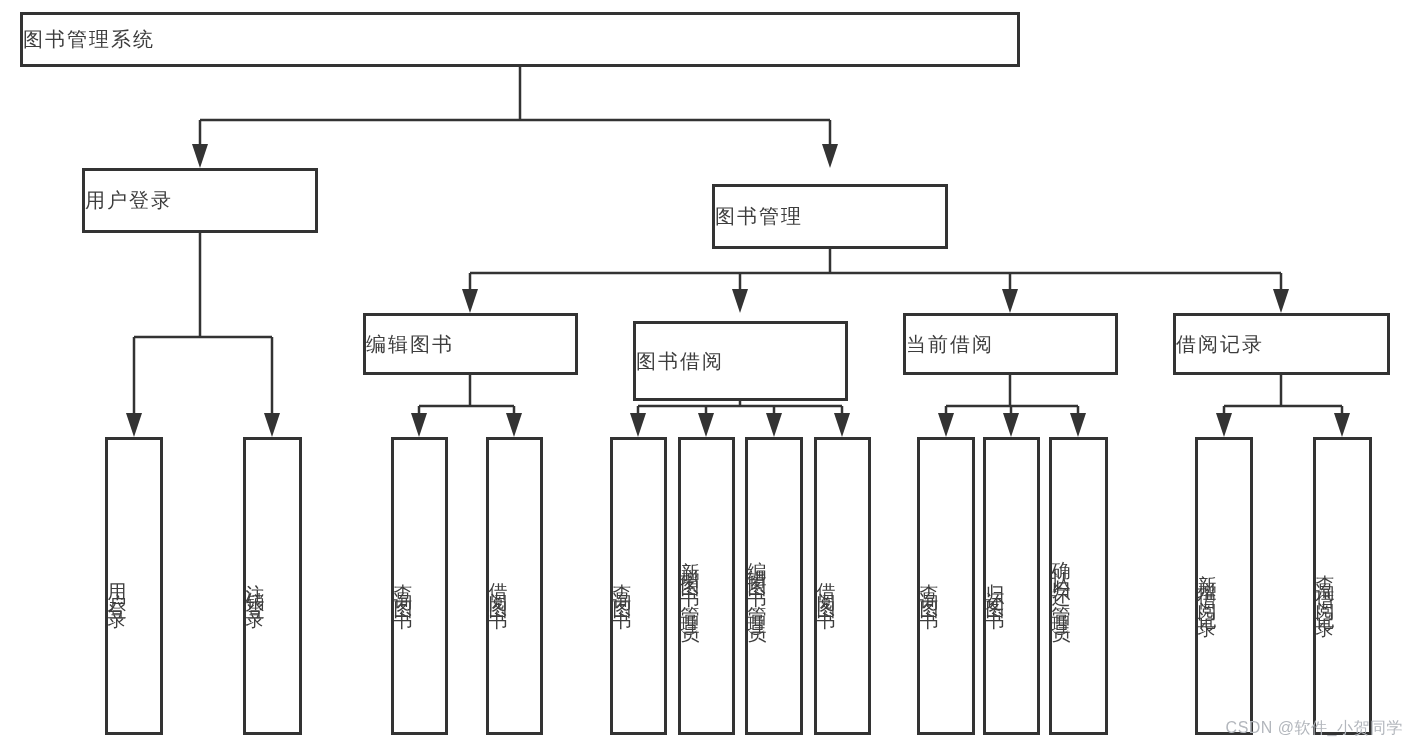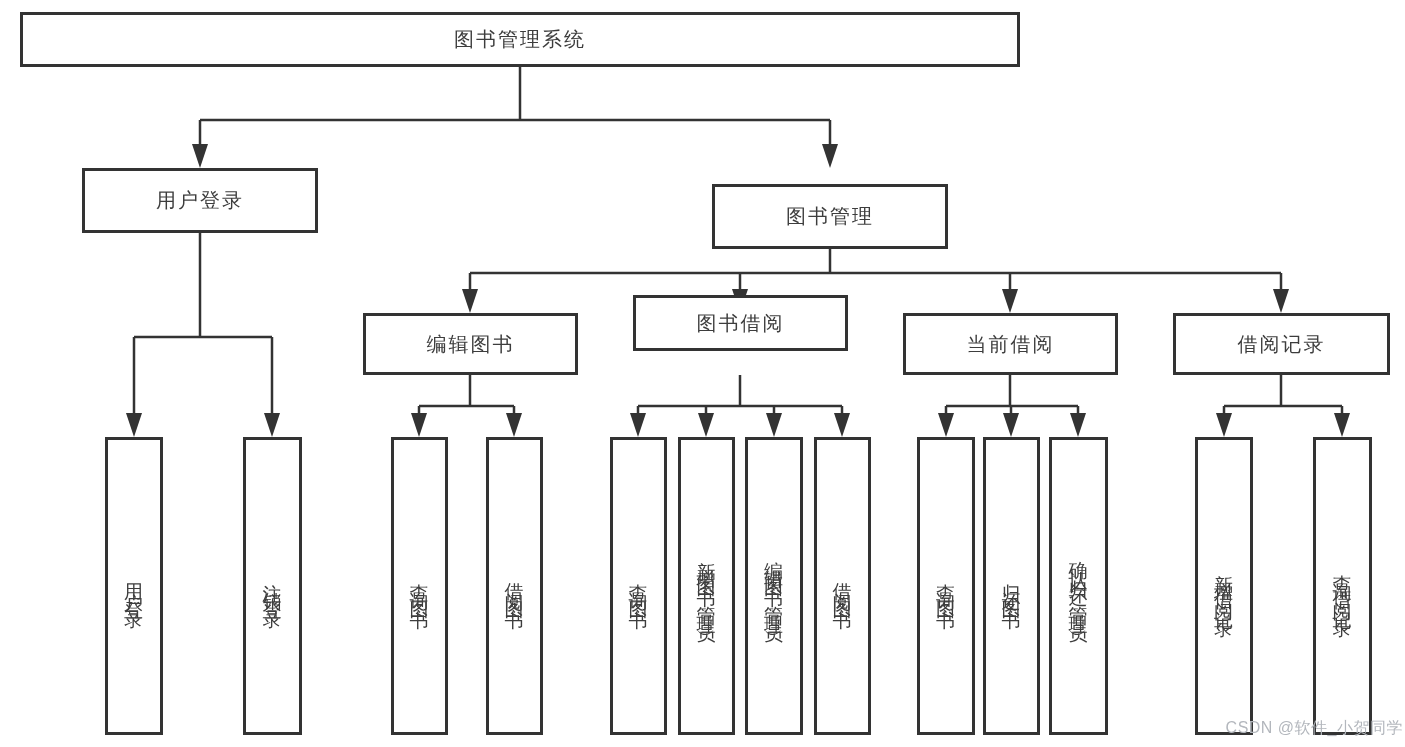--- a/index.html
+++ b/index.html
@@ -21,21 +21,20 @@
     top: 0;
     z-index: 1;
   }
   .box {
     position: absolute;
     box-sizing: border-box;
     border: 3px solid #333333;
     background: #ffffff;
     display: flex;
     align-items: center;
-    justify-content: center;
     z-index: 2;
   }
   .box span {
     color: #3d3d3d;
   }
   .h span {
     font-size: 20px;
     letter-spacing: 2px;
     white-space: nowrap;
   }
@@ -136,21 +135,21 @@
   <div class="box h" style="left:82px;top:168px;width:236px;height:65px">
     <span>用户登录</span>
   </div>
   <div class="box h" style="left:712px;top:184px;width:236px;height:65px">
     <span>图书管理</span>
   </div>
 
   <div class="box h" style="left:363px;top:313px;width:215px;height:62px">
     <span>编辑图书</span>
   </div>
-  <div class="box h" style="left:633px;top:295px;width:215px;height:56px">
+  <div class="box h" style="left:633px;top:321px;width:215px;height:80px">
     <span>图书借阅</span>
   </div>
   <div class="box h" style="left:903px;top:313px;width:215px;height:62px">
     <span>当前借阅</span>
   </div>
   <div class="box h" style="left:1173px;top:313px;width:217px;height:62px">
     <span>借阅记录</span>
   </div>
 
   <div class="box v" style="left:105px;top:437px;width:58px;height:298px">

